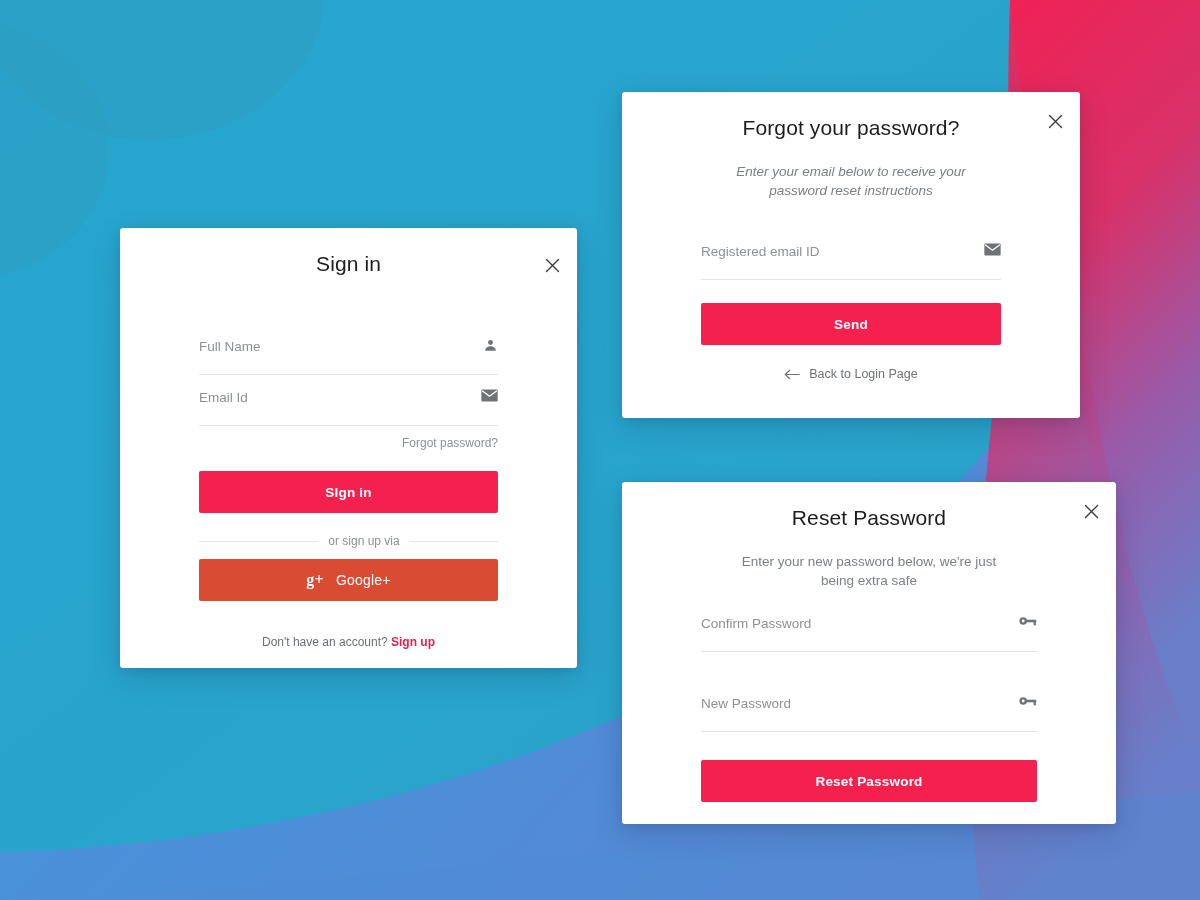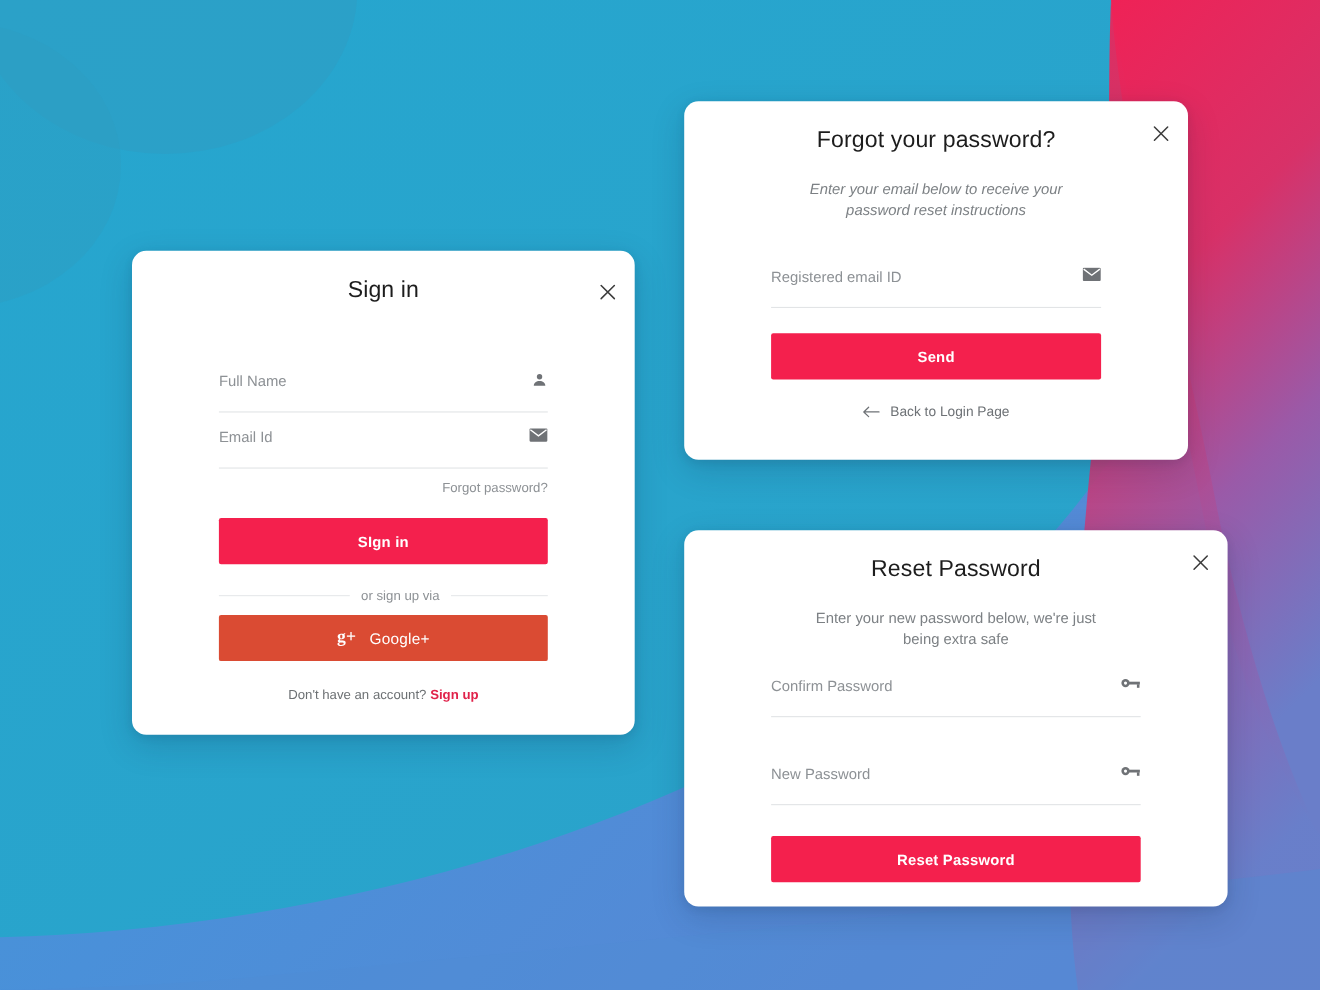--- a/index.html
+++ b/index.html
@@ -20,21 +20,21 @@
   }
 
   
   .bg-layer { position: absolute; inset: 0; overflow: hidden; }
   .bg-svg { position: absolute; top: 0; left: 0; width: 1200px; height: 900px; display: block; }
 
   
   .card {
     position: absolute;
     background: #ffffff;
-    border-radius: 13px;
+    border-radius: 3px;
     box-shadow: 0 10px 30px rgba(16, 40, 70, 0.18), 0 2px 8px rgba(16, 40, 70, 0.10);
   }
 
   .card-signin       { left: 120px; top: 228px;  width: 457px; height: 440px; }
   .card-forgot       { left: 622px; top: 92px;   width: 458px; height: 326px; }
   .card-reset        { left: 622px; top: 482px;  width: 494px; height: 342px; }
 
   .close-btn {
     position: absolute;
     width: 26px; height: 26px;
@@ -222,21 +222,21 @@
       <span class="rule rule-right"></span>
     </div>
 
     <div style="margin:11px 79px 0 79px;">
       <button class="btn btn-google">
         <span class="gplus-glyph">g+</span>
         <span>Google+</span>
       </button>
     </div>
 
-    <div class="footer-note" style="margin-top:23px;">
+    <div class="footer-note" style="margin-top:34px;">
       <span>Don't have an account?</span>
       <span class="accent">Sign up</span>
     </div>
   </div>
 
   <div class="card card-forgot">
 
     <div class="close-btn" style="right:12px; top:16px;">
       <svg width="15" height="15" viewBox="0 0 15 15" aria-hidden="true">
         <path d="M1.5 1.5 L13.5 13.5 M13.5 1.5 L1.5 13.5" stroke="currentColor" stroke-width="1.4" stroke-linecap="round" fill="none"></path>

